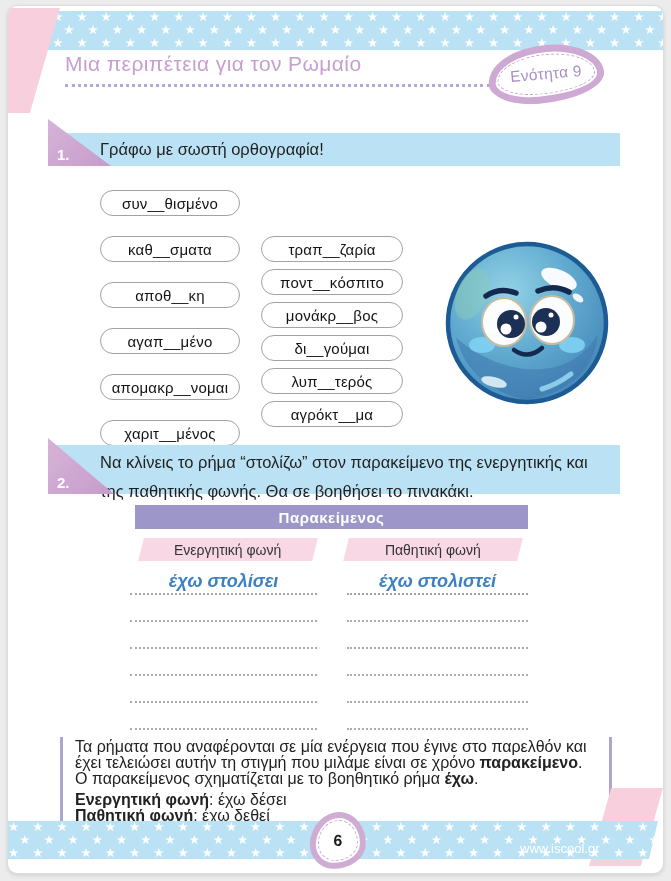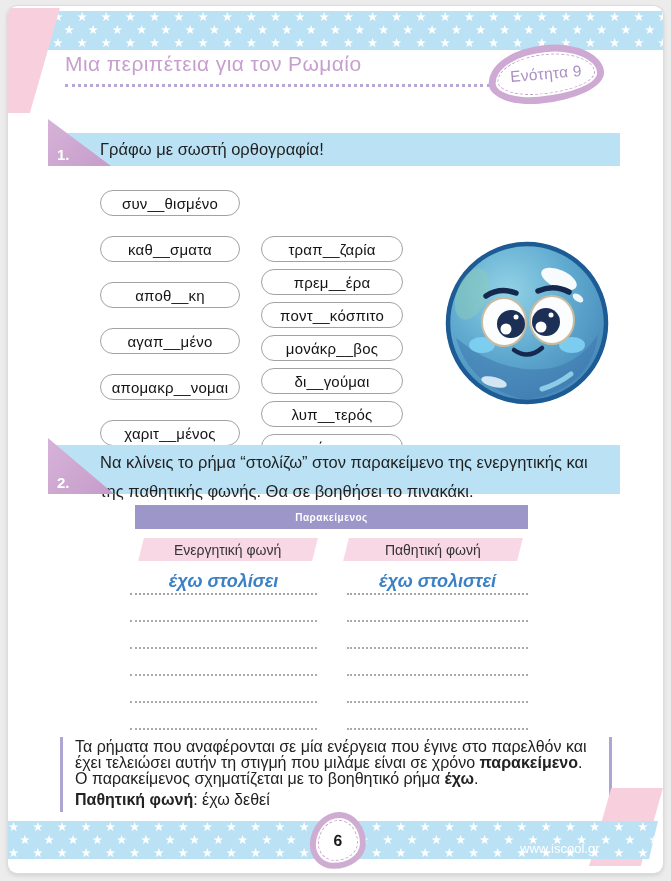--- a/index.html
+++ b/index.html
@@ -60,21 +60,21 @@
   .col-left{left:92px;top:184px;width:140px;gap:20px;}
   .col-right{left:253px;top:184px;width:142px;margin-top:46px;}
   .word-box{height:24px;border:1.5px solid #a2a2a2;border-radius:13px;
     background:#fff;display:flex;align-items:center;justify-content:center;
     font-size:15px;color:#141414;letter-spacing:.2px;white-space:nowrap;}
   
   .bubble{position:absolute;left:434px;top:232px;width:170px;height:170px;}
   
   .table{position:absolute;left:127px;top:499px;width:393px;height:228px;}
   .tbl-title{position:absolute;left:0;right:0;top:0;height:24px;
-    background:#9d97c9;color:#ffffff;font-weight:bold;font-size:10px;
+    background:#9d97c9;color:#ffffff;font-weight:bold;font-size:15px;
     letter-spacing:.5px;display:flex;align-items:center;justify-content:center;}
   .colhead{position:absolute;top:33px;height:23px;background:#f9d8e6;
     transform:skewX(-14deg);display:flex;align-items:center;justify-content:center;}
   .colhead.left{left:6px;width:174px;}
   .colhead.right{left:211px;width:174px;}
   .colhead .unskew{transform:skewX(14deg);font-size:14px;color:#333;}
   .answer{position:absolute;top:57px;height:33px;
     border-bottom:2px dotted #a5a5a5;display:flex;align-items:flex-end;
     justify-content:center;font-style:italic;font-weight:bold;
     color:#3b80c4;font-size:18px;padding-bottom:1px;box-sizing:border-box;}
@@ -133,21 +133,20 @@
       <div class="word-box">συν__θισμένο</div>
       <div class="word-box">καθ__σματα</div>
       <div class="word-box">αποθ__κη</div>
       <div class="word-box">αγαπ__μένο</div>
       <div class="word-box">απομακρ__νομαι</div>
       <div class="word-box">χαριτ__μένος</div>
       <div class="word-box">νόστ__μος</div>
     </div>
   <div class="words col-right">
       <div class="word-box">τραπ__ζαρία</div>
-      <div class="word-box">πρεμ__έρα</div>
       <div class="word-box">ποντ__κόσπιτο</div>
       <div class="word-box">μονάκρ__βος</div>
       <div class="word-box">δι__γούμαι</div>
       <div class="word-box">λυπ__τερός</div>
       <div class="word-box">αγρόκτ__μα</div>
     </div>
 
   <div class="bubble">
     <svg width="170" height="170" viewBox="0 0 170 170">
       <defs>
@@ -216,20 +215,21 @@
         </div>
       <div class="erow">
           <div class="eline left"></div>
           <div class="eline right"></div>
         </div>
     </div>
   </div>
 
   <div class="note">
     <p><span>Τα ρήματα που αναφέρονται σε μία ενέργεια που έγινε στο παρελθόν και έχει τελειώσει αυτήν τη στιγμή που μιλάμε είναι σε χρόνο </span><b>παρακείμενο</b><span>. Ο παρακείμενος σχηματίζεται με το βοηθητικό ρήμα </span><b>έχω</b><span>.</span></p>
+    <div class="note-line"><b>Ενεργητική φωνή</b><span>: έχω δέσει</span></div>
     <div class="note-line"><b>Παθητική φωνή</b><span>: έχω δεθεί</span></div>
   </div>
 
   <div class="corner-pink br"></div>
   <div class="band band-bottom">
       <div class="star-row">★★★★★★★★★★★★★★★★★★★★★★★★★★★★★★★★★★★★</div>
       <div class="star-row offset">★★★★★★★★★★★★★★★★★★★★★★★★★★★★★★★★★★★★</div>
       <div class="star-row">★★★★★★★★★★★★★★★★★★★★★★★★★★★★★★★★★★★★</div>
     </div>
   <div class="site">www.iscool.gr</div>

